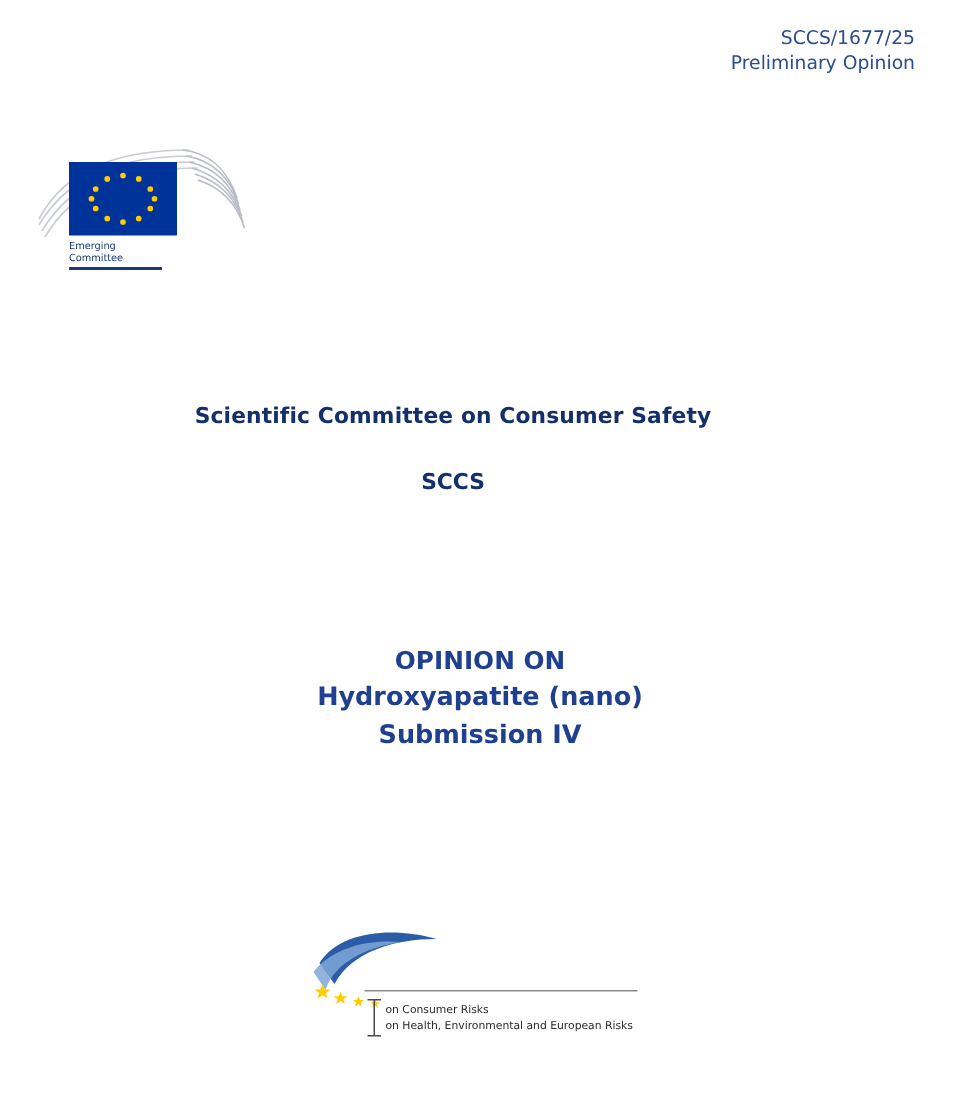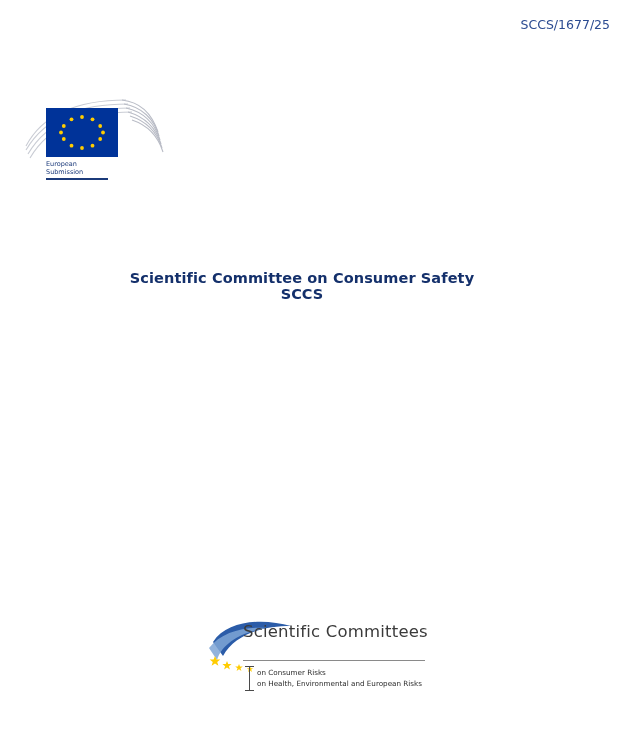--- a/index.html
+++ b/index.html
@@ -91,20 +91,21 @@
     width: 604px;
     text-align: center;
   }
   .committee-name {
     font-size: 14.5px;
     font-weight: bold;
     color: #14306b;
     letter-spacing: 0.1px;
   }
   .committee-abbr {
+    margin-top: 28px;
     font-size: 14.5px;
     font-weight: bold;
     color: #14306b;
   }
 
   .opinion-block {
     position: absolute;
     top: 428px;
     left: 0;
     width: 640px;
@@ -171,20 +172,21 @@
   .sc-bracket-top { top: 54px; }
   .sc-bracket-bot { top: 78px; }
 </style>
 </head>
 <body>
 
 <div class="page">
 
   <div class="doc-header">
     <div>SCCS/1677/25</div>
+    <div>Preliminary Opinion</div>
   </div>
 
   <div class="eu-logo-wrap">
     <svg class="eu-swoosh" viewBox="0 0 150 70">
       <g stroke="#c9ccd4" stroke-width="1.1" fill="none">
         <path d="M4 48 C 22 14, 58 2, 104 2"></path>
         <path d="M4 52 C 24 18, 60 6, 106 6"></path>
         <path d="M6 56 C 26 22, 62 10, 108 10"></path>
         <path d="M8 60 C 28 26, 64 14, 110 14"></path>
       </g>
@@ -208,44 +210,48 @@
         <circle cx="46.5" cy="37.7" r="1.9"></circle>
         <circle cx="36" cy="40" r="1.9"></circle>
         <circle cx="25.5" cy="37.7" r="1.9"></circle>
         <circle cx="17.8" cy="31" r="1.9"></circle>
         <circle cx="15" cy="24.5" r="1.9"></circle>
         <circle cx="17.8" cy="18" r="1.9"></circle>
         <circle cx="25.5" cy="11.3" r="1.9"></circle>
       </g>
     </svg>
     <div class="eu-text">
-      <div>European</div>
-      <div>Submission</div>
+      <div>Emerging</div>
+      <div>Committee</div>
     </div>
     <div class="eu-rule"></div>
   </div>
 
   <div class="committee-block">
     <div class="committee-name">Scientific Committee on Consumer Safety</div>
     <div class="committee-abbr">SCCS</div>
   </div>
 
+  <div class="opinion-block">
+    <div class="opinion-line opinion-on">OPINION ON</div>
+    <div class="opinion-line opinion-subject">Hydroxyapatite (nano)</div>
+    <div class="opinion-line opinion-submission">Submission IV</div>
+  </div>
 
   <div class="sc-logo">
     <svg viewBox="0 0 230 85" width="230" height="85">
       <path d="M8 30 C 22 8, 58 6, 86 14 C 58 14, 30 22, 18 44 Z" fill="#2b5ca8"></path>
       <path d="M4 36 C 16 20, 40 14, 62 16 C 38 20, 18 30, 12 48 Z" fill="#7fa6d6" opacity="0.85"></path>
       <g fill="#FFCC00">
         <polygon points="10,44 11.4,47.6 15.3,47.6 12.2,50 13.4,53.7 10,51.4 6.6,53.7 7.8,50 4.7,47.6 8.6,47.6"></polygon>
         <polygon points="22,49 23.2,52.1 26.6,52.1 23.9,54.2 24.9,57.4 22,55.4 19.1,57.4 20.1,54.2 17.4,52.1 20.8,52.1"></polygon>
         <polygon points="34,52 35,54.6 37.8,54.6 35.5,56.3 36.4,59 34,57.3 31.6,59 32.5,56.3 30.2,54.6 33,54.6"></polygon>
         <polygon points="45,54 45.8,56.2 48.2,56.2 46.2,57.6 47,59.9 45,58.5 43,59.9 43.8,57.6 41.8,56.2 44.2,56.2"></polygon>
       </g>
     </svg>
-    <div class="sc-title">Scientific Committees</div>
     <div class="sc-divider"></div>
     <div class="sc-bracket"></div>
     <div class="sc-bracket-top"></div>
     <div class="sc-bracket-bot"></div>
     <div class="sc-sub">
       <div>on Consumer Risks</div>
       <div>on Health, Environmental and European Risks</div>
     </div>
   </div>
 

